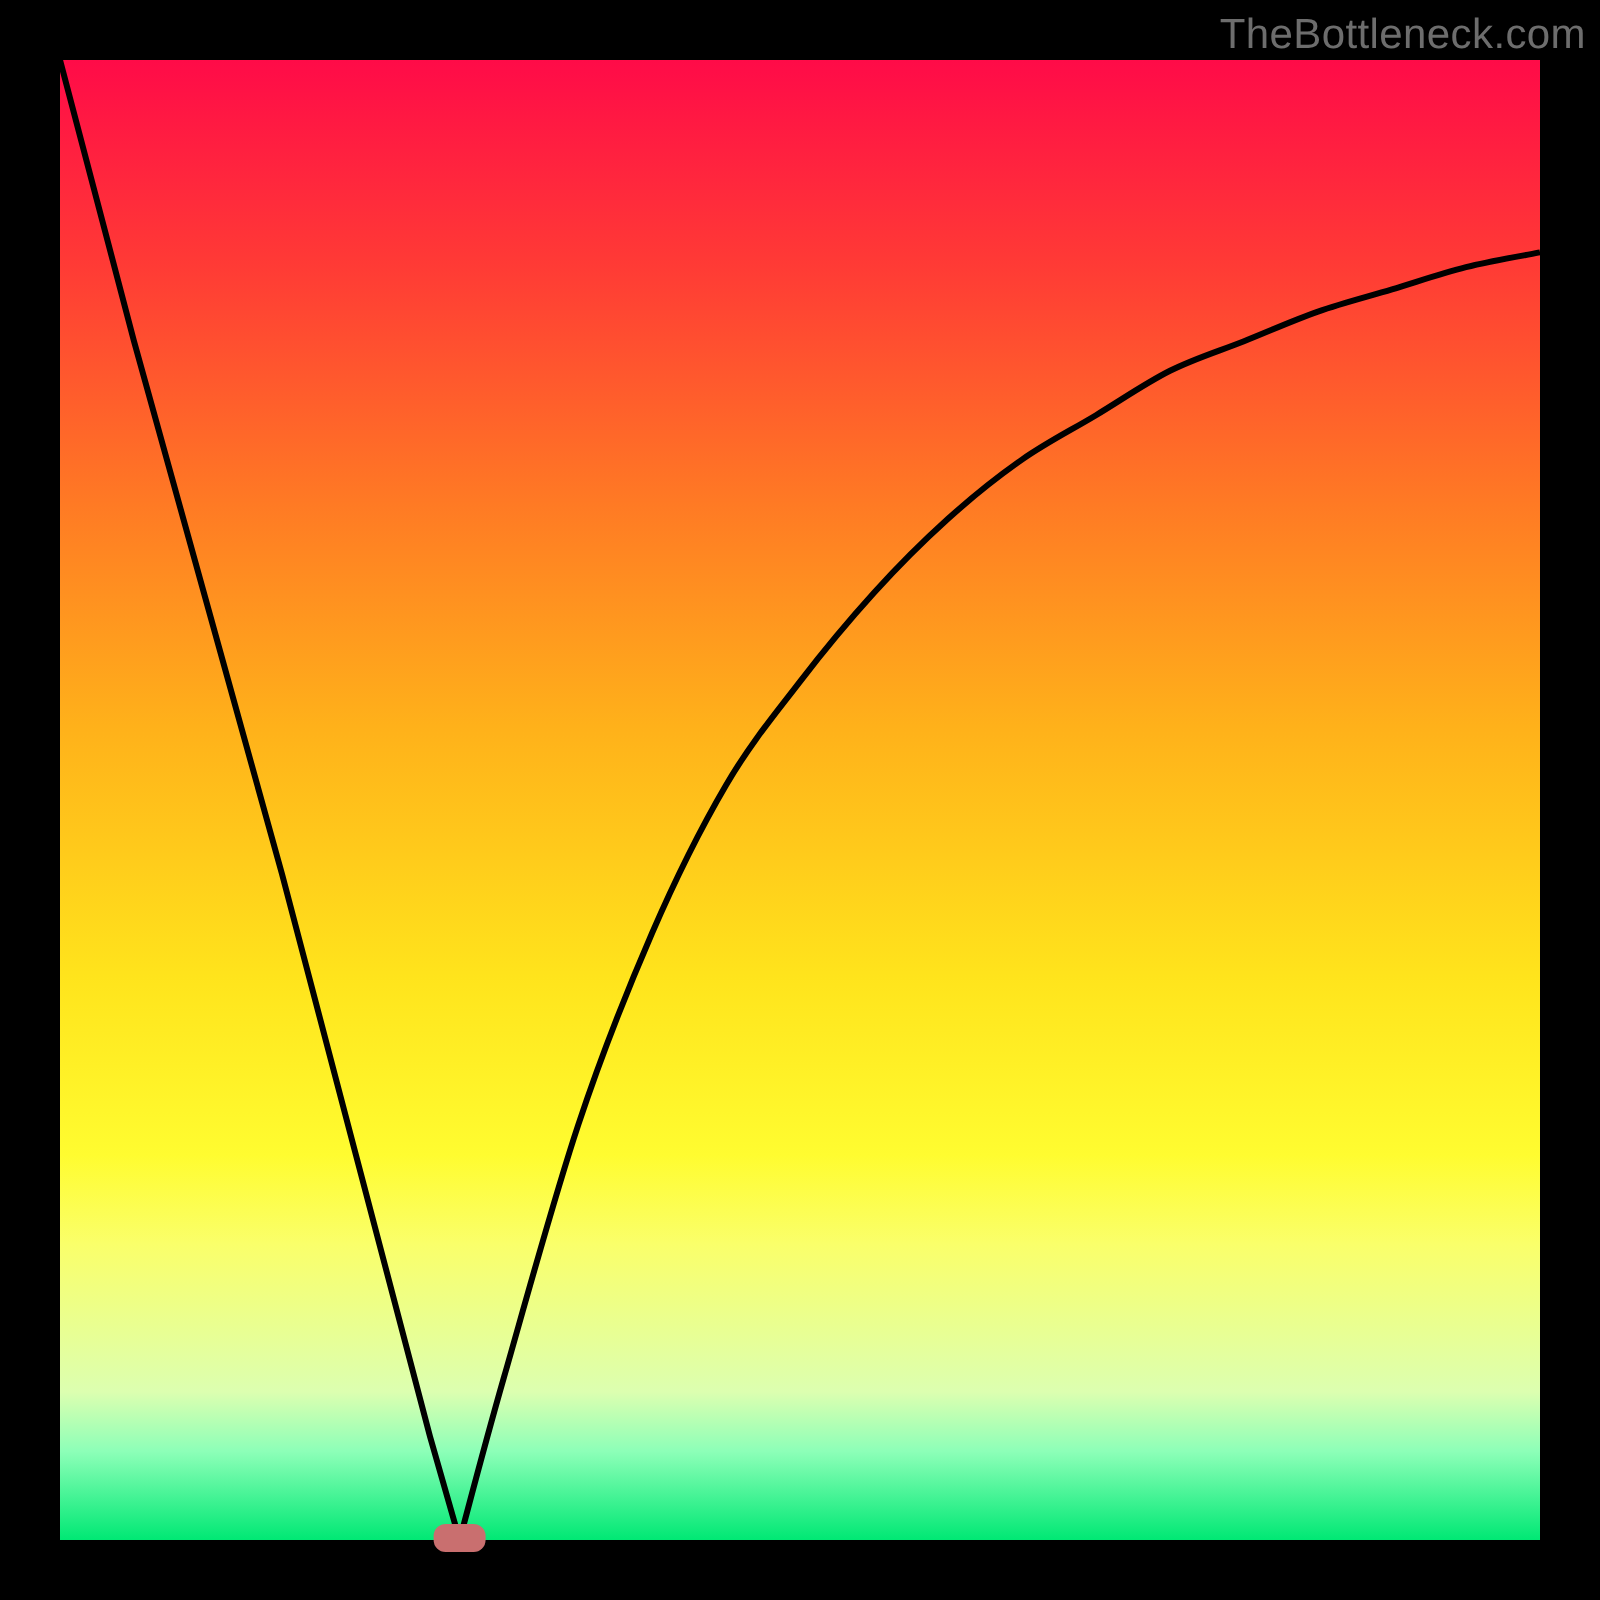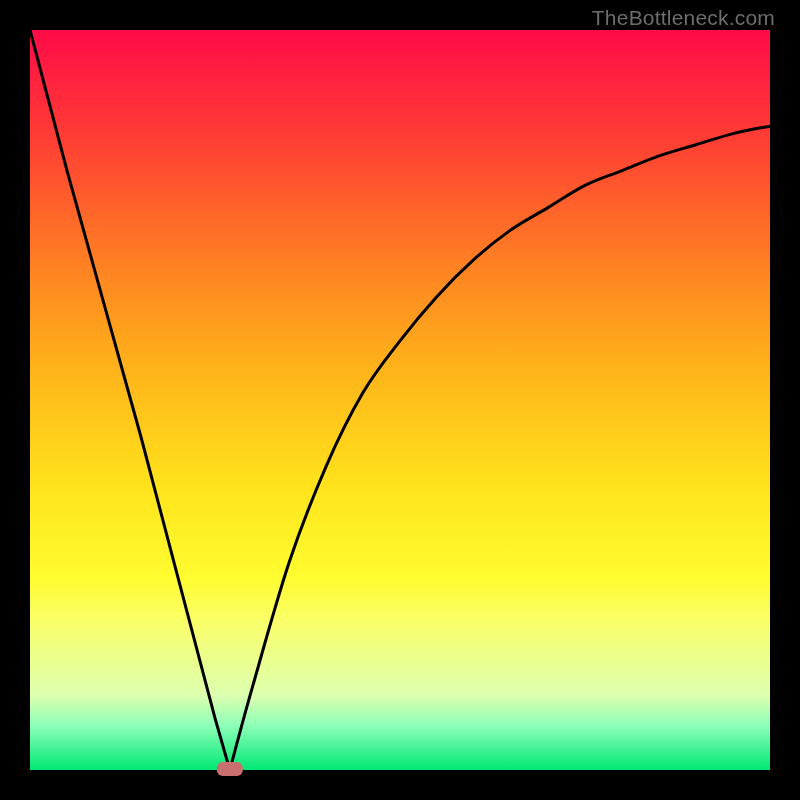--- a/index.html
+++ b/index.html
@@ -26,21 +26,21 @@
       #fffc30 74%,
       #faff6a 80%,
       #dcffb0 90%,
       #8dffb8 94%,
       #00e874 100%
     );
   }
   .attrib {
     position: absolute;
     top: 6px;
-    right: 25px;
+    right: 7px;
     color: #6d6d6d;
     font-size: 21px;
     font-weight: 400;
     letter-spacing: 0.2px;
   }
   svg.curve {
     position: absolute;
     left: 0;
     top: 0;
     width: 740px;

